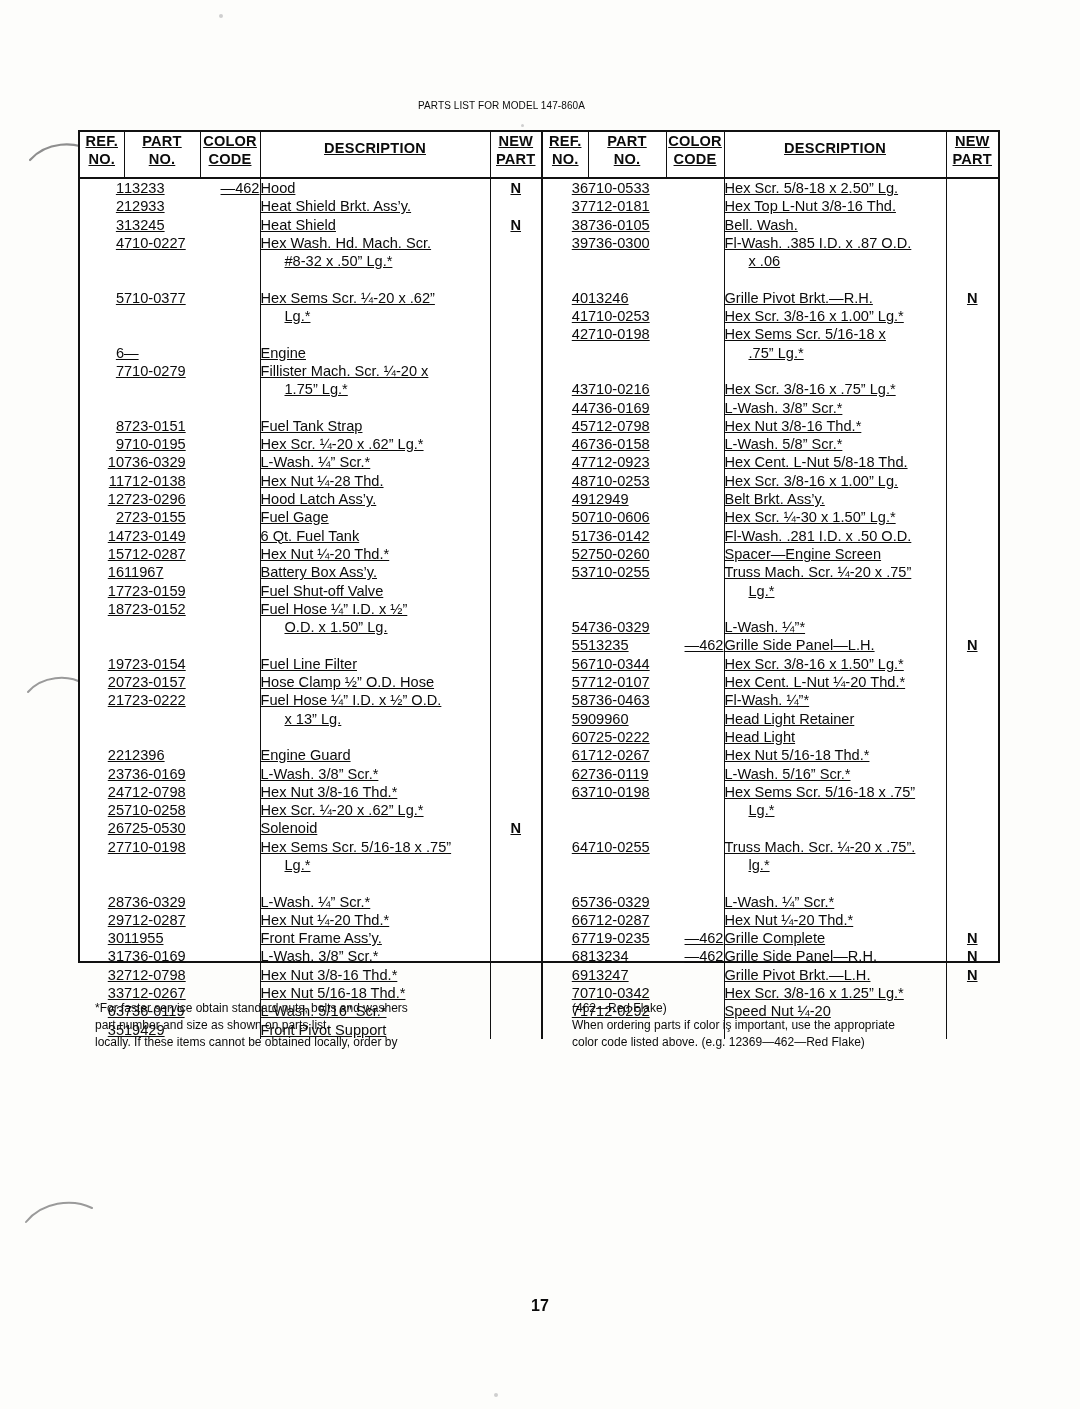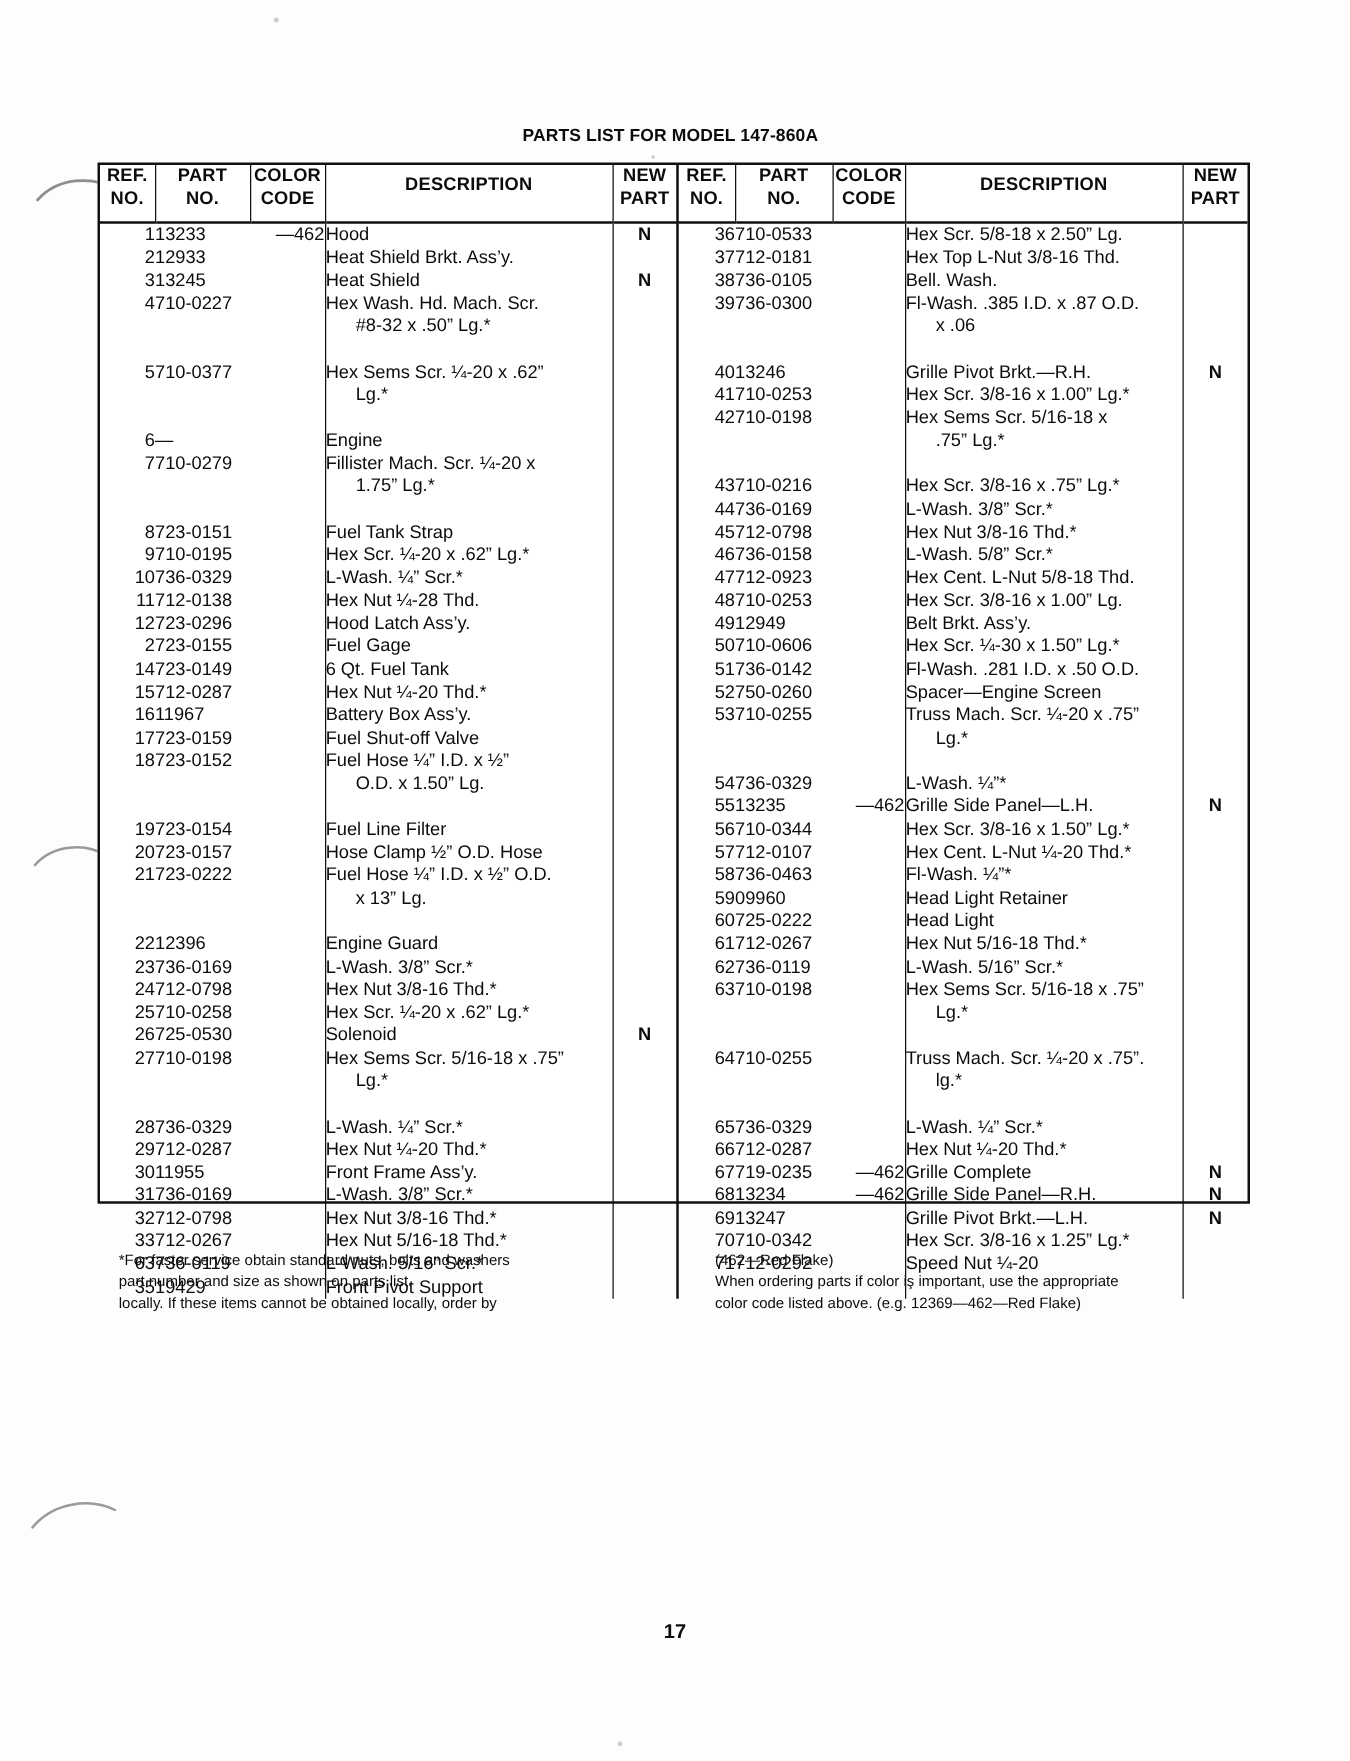--- a/index.html
+++ b/index.html
@@ -14,22 +14,22 @@
   .page{position:absolute;left:0;top:0;width:1080px;height:1409px;}
 
   
   .curl{position:absolute;pointer-events:none;}
   .curl svg{display:block;}
 
   
   .title{
     position:absolute;
     left:418px;top:100px;
-    font-size:14px;
-    font-weight:bold;
+    font-size:10px;
+    font-weight:normal;
     letter-spacing:.1px;
   }
 
   
   .tbl-wrap{
     position:absolute;
     left:78px;top:130px;
     width:922px;height:833px;
     border:2.5px solid #111;
     box-sizing:border-box;
@@ -38,20 +38,21 @@
   table.parts{
     border-collapse:collapse;
     width:100%;
     table-layout:fixed;
   }
   table.parts th,table.parts td{
     padding:0;
     vertical-align:top;
     font-size:14.6px;
     line-height:18.3px;
+    text-decoration:underline;
   }
   
   thead th{
     border-bottom:2.2px solid #111;
     border-right:1.6px solid #111;
     font-weight:bold;
     font-size:12.6px;
     line-height:13.5px;
     text-align:center;
     padding:6px 0 7px 0;

